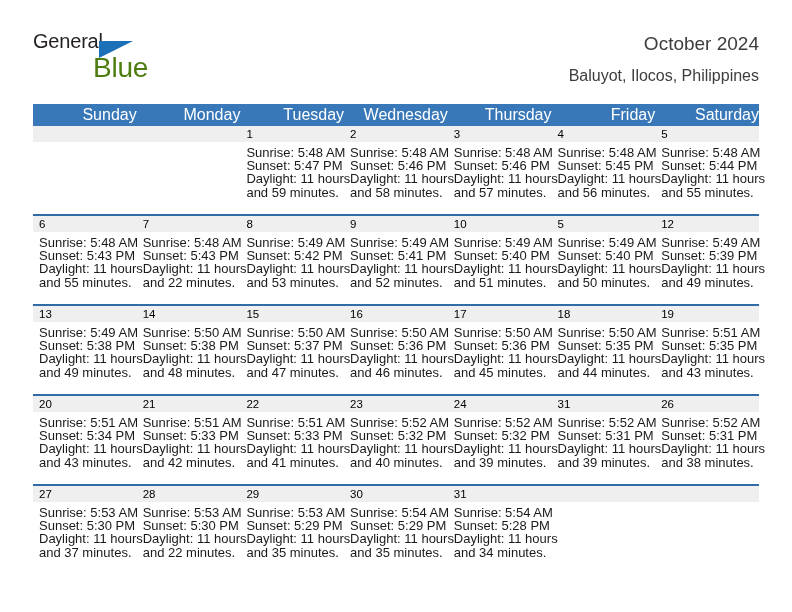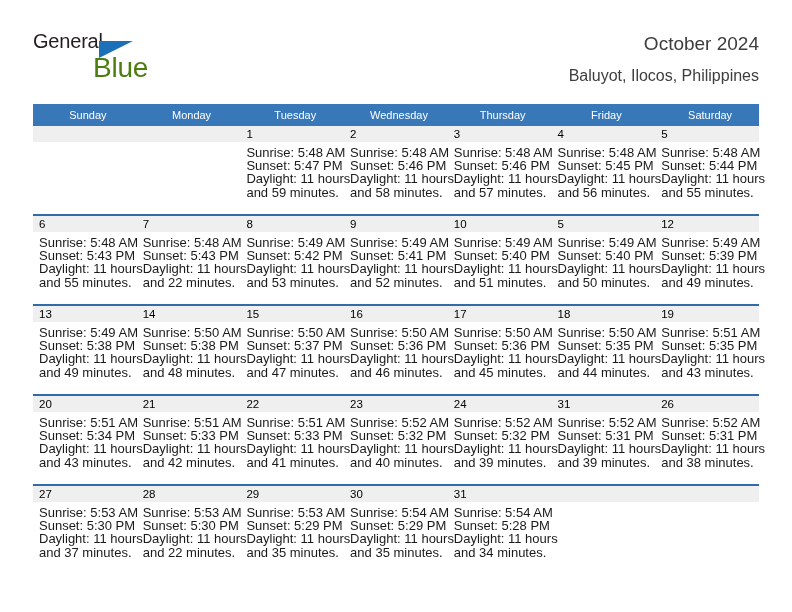--- a/index.html
+++ b/index.html
@@ -89,23 +89,23 @@
     position: absolute;
     left: 33px;
     top: 104px;
     width: 726px;
     border-collapse: collapse;
     table-layout: fixed;
   }
   .calendar th {
     background: #3878b8;
     color: #ffffff;
-    font-size: 11px;
+    font-size: 16px;
     font-weight: normal;
-    text-align: center;
+    text-align: right;
     padding: 5px 0 5px 6px;
     height: 12px;
     line-height: 12px;
   }
   .weekrow > td {
     vertical-align: top;
     padding: 0;
     border-top: 2px solid #2f6ca8;
     height: 88px;
   }

